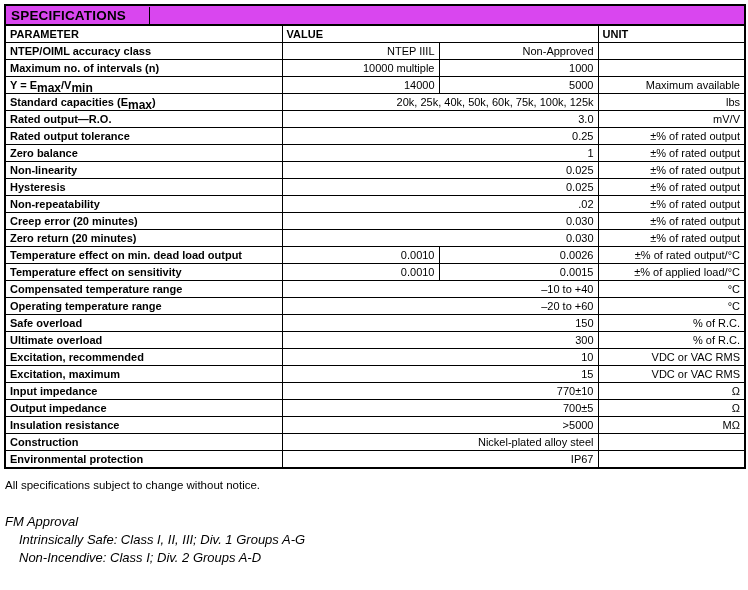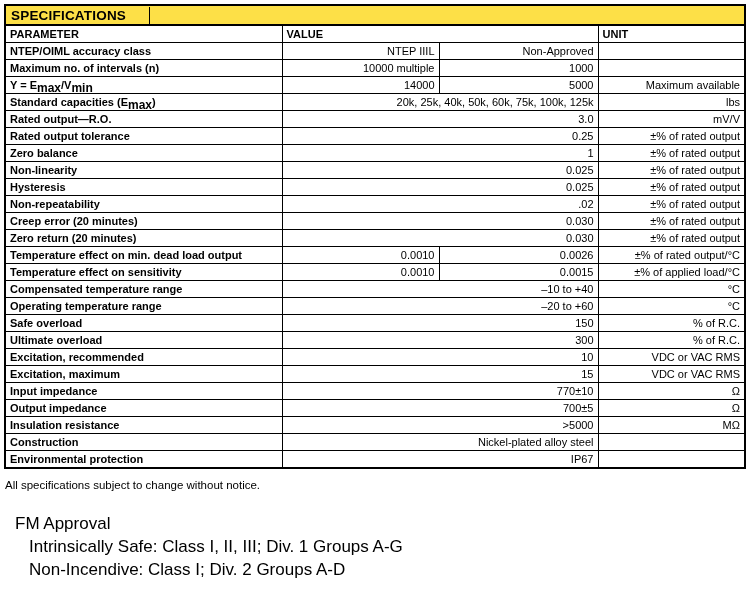--- a/index.html
+++ b/index.html
@@ -23,21 +23,21 @@
   td,th{
     border:1px solid #000;
     font-size:11px;
     height:16px;
     padding:0 4px;
     overflow:hidden;
     white-space:nowrap;
     vertical-align:middle;
   }
   tr.title-row td{
-    background:#fde047;
+    background:#d946ef;
     border-bottom:2px solid #000;
     height:18px;
     padding:0;
   }
   .title-inner{
     display:inline-block;
     width:138px;
     padding:1px 0 1px 5px;
     font-size:13.5px;
     font-weight:bold;
@@ -45,21 +45,21 @@
     letter-spacing:.2px;
   }
   th{ text-align:left; font-weight:bold; }
   td.param{ text-align:left; font-weight:bold; }
   td.val, td.unit{ text-align:right; font-weight:normal; }
   sub.sb{ font-size:12px; line-height:0; }
   .footnote{
     margin:10px 0 0 1px;
     font-size:11.5px;
   }
-  .fm-block{ margin:23px 0 0 11px; font-size:17px; }
+  .fm-block{ margin:23px 0 0 1px; font-size:13px;font-style:italic; }
   .fm-line{ margin-left:14px; margin-top:3px; }
 </style>
 </head>
 <body>
 
 <div class="wrap">
   <table>
     <colgroup>
         <col class="c1">
         <col class="c2">

